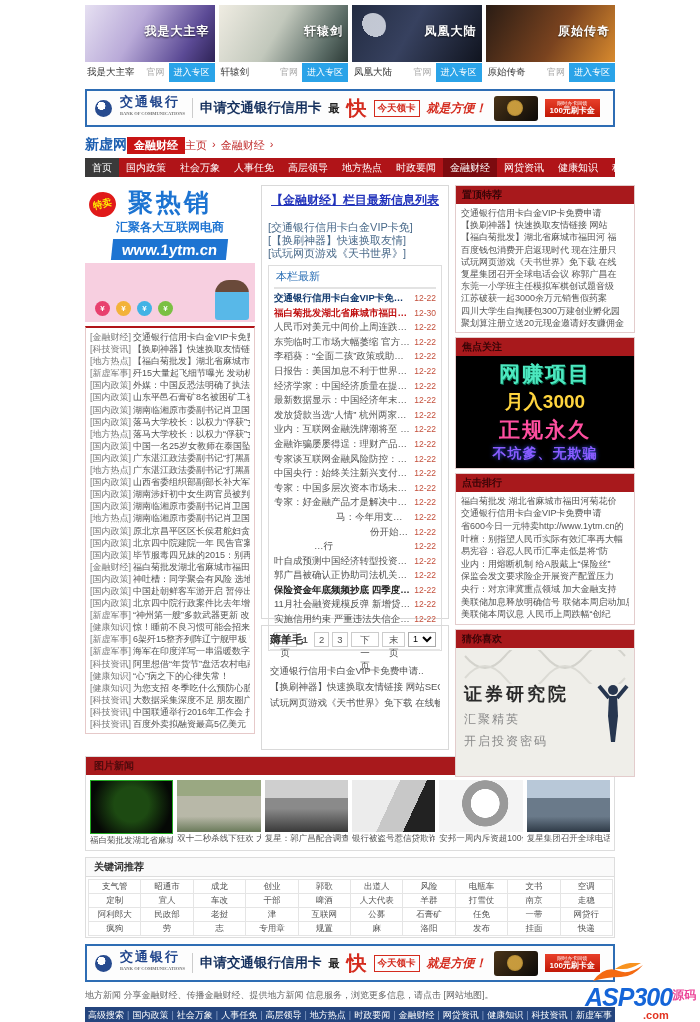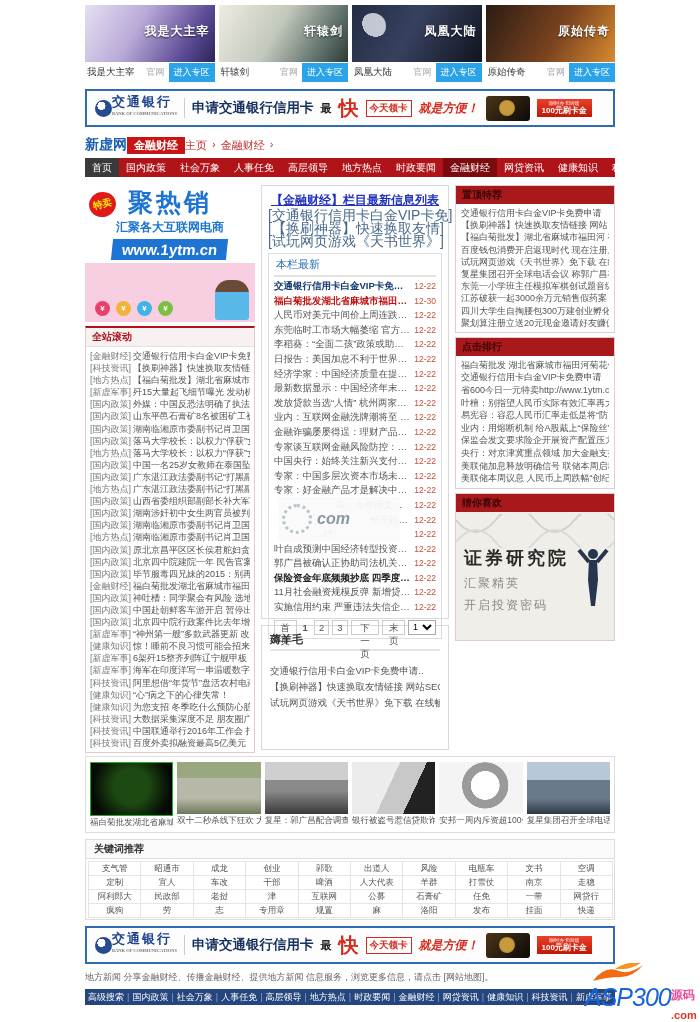--- a/index.html
+++ b/index.html
@@ -18,21 +18,21 @@
   .game:nth-child(4) .game-img{background:linear-gradient(120deg,#2a1c14 0%,#7a431f 55%,#d88a2e 100%)}
   .game-art{position:absolute;right:5px;top:18px;color:#fff;font-weight:bold;font-size:12px;
       text-shadow:0 1px 2px rgba(0,0,0,.7);letter-spacing:1px;white-space:nowrap}
   .game-bar{display:flex;align-items:center;height:21px;font-size:9.5px;background:#fff}
   .game-name{color:#333;flex:1;white-space:nowrap;overflow:hidden;padding-left:2px}
   .game-site{color:#aaa;margin-right:4px;font-size:9px}
   .game-enter{background:#2aa3e8;color:#fff;font-size:9px;padding:3px 5px;white-space:nowrap}
   
   .banner{margin-top:6px;border:2px solid #2e6db4;background:#fdfdfd;height:38px;display:flex;align-items:center;
       padding:0 8px;box-sizing:border-box;gap:7px;position:relative}
-  .bank-logo{display:flex;align-items:center;gap:0}
+  .bank-logo{display:flex;align-items:center;gap:8px}
   .bank-mark{width:17px;height:17px;border-radius:50%;background:radial-gradient(circle at 38% 35%,#fff 0 26%,#274b8f 27% 100%);flex:0 0 auto}
   .bank-name{color:#20458c;font-weight:bold;font-size:13px;font-family:"Liberation Serif","DejaVu Serif",serif;letter-spacing:2px;line-height:12px}
   .bank-en{font-size:4.5px;color:#777;display:block;letter-spacing:0}
   .banner-sep{width:1px;height:20px;background:#ccc}
   .banner-headline{color:#16315e;font-weight:bold;font-size:13.5px;white-space:nowrap}
   .fast-prefix{font-size:11px;color:#222;font-weight:bold}
   .fast{color:#d42b1e;font-size:20px;font-weight:bold;line-height:20px}
   .fast-suffix{font-size:9.5px;color:#d42b1e;border:1px solid #d42b1e;padding:1px 3px;font-weight:bold;white-space:nowrap}
   .slogan{color:#d42b1e;font-size:12px;font-style:italic;font-weight:bold;white-space:nowrap}
   .cards{width:44px;height:25px;background:linear-gradient(135deg,#4a3418,#0c0a08);border-radius:3px;position:relative;flex:0 0 auto}
@@ -47,21 +47,21 @@
   .channel-badge{background:#c81414;color:#fff;font-weight:bold;font-size:11px;padding:1px 7px}
   .breadcrumb{color:#c02a2a;font-size:11px;display:flex;gap:5px}
   .nav{margin-top:4px;background:#b01418;display:flex;height:19px;line-height:19px;font-size:10px;color:#fff}
   .nav-item{padding:0 7px;white-space:nowrap;cursor:default}
   .nav-item.home{background:#3a3a3a}
   .nav-item.active{background:#7c0b0f}
   
   .content{display:flex;gap:6px;margin-top:8px;height:565px}
   .col-left{width:170px;flex:0 0 auto}
   .col-mid{width:188px;flex:0 0 auto}
-  .col-right{width:160px;flex:0 0 auto}
+  .col-right{width:180px;flex:0 0 auto}
   
   .promo{height:137px;position:relative;background:linear-gradient(#ffffff 0 57%,#f7cfe0 57% 100%);overflow:hidden;text-align:center}
   .promo-ribbon{background:#e01a1a;color:#ffe9b0;display:inline-block;margin-top:4px;font-size:8px;padding:1px 12px;border-radius:2px;font-weight:bold}
   .promo-badge{position:absolute;left:4px;top:7px;background:#e01a1a;color:#ffea00;font-size:9.5px;font-weight:bold;
       padding:6px 4px;border-radius:50%;transform:rotate(-14deg)}
   .promo-title{font-size:25px;font-weight:bold;color:#1d74d2;text-shadow:1px 1px 0 #fff,-1px -1px 0 #fff;letter-spacing:3px;margin-top:1px}
   .promo-sub{font-size:12px;color:#1d74d2;font-weight:bold}
   .promo-url{display:inline-block;background:#1d74d2;color:#fff;font-weight:bold;font-size:15px;padding:2px 10px;margin-top:3px;transform:skewX(-6deg)}
   .promo-goods{position:absolute;bottom:6px;left:10px;display:flex;gap:6px}
   .pg-dot{width:15px;height:15px;border-radius:50%;color:#fff;font-size:8px;line-height:15px;font-weight:bold}
@@ -69,21 +69,21 @@
       background:linear-gradient(#6a4a3a 0 30%,#58b8e8 30% 100%)}
   
   .side-box{margin-top:4px;border:1px solid #e6c9c9;border-top:2px solid #b01418}
   .side-hd{background:#f7f1f1;color:#b01418;font-weight:bold;font-size:10px;padding:2px 6px;border-bottom:1px solid #eedddd}
   .scroll-list{list-style:none;margin:0;padding:3px 4px}
   .scroll-list li{height:12.1px;line-height:12.1px;font-size:9px;color:#555;white-space:nowrap;overflow:hidden}
   .cat{color:#777;margin-right:2px}
   
   .mid-box{border:1px solid #d9d9d9;height:434px;box-sizing:border-box;padding:4px 6px}
   .mid-title{text-align:center;color:#2233bb;font-weight:bold;font-size:12px;text-decoration:underline;margin-top:2px}
-  .top-links{font-size:14px;color:#4a6a8a;margin-top:0;line-height:13px}
+  .top-links{font-size:11px;color:#4a6a8a;margin-top:12px;line-height:13px}
   .top-links span{margin-right:5px;white-space:nowrap;display:inline-block}
   .inner-box{border:1px solid #ddd;margin-top:5px;padding:0 5px}
   .inner-hd{color:#2b6fb5;font-weight:normal;font-size:11px;border-bottom:2px solid #e3e3e3;padding:3px 2px}
   .article-list{list-style:none;margin:2px 0 0;padding:0;position:relative}
   .article-list li{display:flex;height:14.6px;line-height:14.6px;font-size:9.5px;white-space:nowrap;overflow:hidden}
   .article-list .t{flex:1;color:#555;overflow:hidden;text-overflow:ellipsis}
   .bold-navy{color:#123a6e !important;font-weight:bold}
   .bold-red{color:#c01010 !important;font-weight:bold}
   .bold-dark{color:#222 !important;font-weight:bold}
   .date{color:#c4503c;font-size:8.5px;margin-left:4px}
@@ -133,23 +133,23 @@
   .kw-hd{font-size:10px;font-weight:bold;color:#333;padding:2px 8px;border-bottom:1px solid #ddd;background:#fafafa}
   .kw-grid{display:grid;grid-template-columns:repeat(10,1fr);padding:2px}
   .kw-cell{border:1px solid #e5e5e5;font-size:8.5px;color:#555;text-align:center;height:13px;line-height:13px;
       white-space:nowrap;overflow:hidden;margin:0 -1px -1px 0}
   
   .tagline{font-size:9px;color:#666;text-align:left;margin-top:7px}
   .f-nav{margin-top:5px;background:#24457e;color:#fff;font-size:9px;text-align:center;height:16px;line-height:16px;
       white-space:nowrap;overflow:hidden}
   .f-sep{color:#8aa0c8;margin:0 3px}
   .asp{position:absolute;right:3px;bottom:2px;width:112px;text-align:left}
-  .asp-text{font-size:25px;font-weight:normal;font-style:italic;color:#1565d8;letter-spacing:-1px;line-height:20px}
+  .asp-text{font-size:25px;font-weight:bold;font-style:italic;color:#1565d8;letter-spacing:-1px;line-height:20px}
   .asp-yuanma{font-size:12px;color:#ec4899;font-style:normal;font-weight:bold;vertical-align:top}
-  .asp-com{color:#e23320;font-size:11px;font-weight:bold;margin-left:86px;line-height:10px}
+  .asp-com{color:#e23320;font-size:11px;font-weight:bold;margin-left:58px;line-height:10px}
 </style>
 </head>
 <body>
 
 <div class="wrap">
 
   <div class="games">
       <div class="game">
         <div class="game-img">
           <span class="game-art">我是大主宰</span>
@@ -247,21 +247,20 @@
         <div><span class="promo-url">www.1ytm.cn</span></div>
         <div class="promo-goods">
           <span class="pg-dot" style="background:#e8416e">¥</span>
           <span class="pg-dot" style="background:#f3b23a">¥</span>
           <span class="pg-dot" style="background:#42b3e5">¥</span>
           <span class="pg-dot" style="background:#7bc043">¥</span>
         </div>
         <span class="promo-girl"></span>
       </div>
       <div class="side-box">
-        <div class="side-hd">全站滚动</div>
         <ul class="scroll-list">
             <li><span class="cat">[金融财经]</span>交通银行信用卡白金VIP卡免费申请</li>
             <li><span class="cat">[科技资讯]</span>【换刷神器】快速换取友情链接 网</li>
             <li><span class="cat">[地方热点]</span>【福白菊批发】湖北省麻城市福田</li>
             <li><span class="cat">[新虚军事]</span>歼15大量起飞细节曝光 发动机喷蓝色</li>
             <li><span class="cat">[国内政策]</span>外媒：中国反恐法明确了执法边界</li>
             <li><span class="cat">[国内政策]</span>山东平邑石膏矿8名被困矿工被发现</li>
             <li><span class="cat">[国内政策]</span>湖南临湘原市委副书记肖卫国涉受贿</li>
             <li><span class="cat">[国内政策]</span>落马大学校长：以权力“俘获”女</li>
             <li><span class="cat">[地方热点]</span>落马大学校长：以权力“俘获”女</li>
@@ -293,24 +292,20 @@
       </div>
     </div>
 
     <div class="col-mid">
       <div class="mid-box">
         <div class="mid-title">【金融财经】栏目最新信息列表</div>
         <div class="top-links"><span>[交通银行信用卡白金VIP卡免]</span><span>[【换刷神器】快速换取友情]</span><span>[试玩网页游戏《天书世界》]</span></div>
         <div class="inner-box">
           <div class="inner-hd">本栏最新</div>
           <ul class="article-list">
-            <div class="inline-ad">
-              <span class="ring"></span>
-              <span class="word">com</span>
-            </div>
           <li>
                 <span class="t bold-navy">交通银行信用卡白金VIP卡免费申请</span>
                 <span class="date">12-22</span>
               </li>
               <li>
                 <span class="t bold-red">福白菊批发湖北省麻城市福田河菊花价格福白菊</span>
                 <span class="date">12-30</span>
               </li>
               <li>
                 <span class="t">人民币对美元中间价上周连跌五天 跌幅为0.79%</span>
@@ -427,20 +422,29 @@
             <li>【福白菊批发】湖北省麻城市福田河 福</li>
             <li>百度钱包消费开启返现时代 现在注册只</li>
             <li>试玩网页游戏《天书世界》免下载 在线</li>
             <li>复星集团召开全球电话会议 称郭广昌在</li>
             <li>东莞一小学班主任模拟军棋创试题音级</li>
             <li>江苏破获一起3000余万元销售假药案</li>
             <li>四川大学生自掏腰包300万建创业孵化园</li>
             <li>聚划算注册立送20元现金邀请好友赚佣金</li>
           </ul>
       </div>
+      <div class="r-box">
+        <div class="r-hd">焦点关注</div>
+        <div class="focus-ad">
+          <div class="f1">网赚项目</div>
+          <div class="f2">月入3000</div>
+          <div class="f3">正规永久</div>
+          <div class="f4">不坑爹、无欺骗</div>
+        </div>
+      </div>
       <div class="r-box rank">
         <div class="r-hd">点击排行</div>
         <ul class="r-list">
             <li>福白菊批发 湖北省麻城市福田河菊花价</li>
             <li>交通银行信用卡白金VIP卡免费申请</li>
             <li>省600今日一元特卖http://www.1ytm.cn的</li>
             <li>叶檀：别指望人民币实际有效汇率再大幅</li>
             <li>易宪容：容忍人民币汇率走低是将“防</li>
             <li>业内：用熔断机制 给A股戴上“保险丝”</li>
             <li>保监会发文要求险企开展资产配置压力</li>
@@ -463,20 +467,21 @@
             <circle cx="17" cy="8" r="5" fill="#27364f"></circle>
             <path d="M13,14 L21,14 L22,34 L19,60 L15,60 L12,34 Z" fill="#27364f"></path>
             <path d="M13,16 L3,4 M21,16 L31,4" stroke="#27364f" stroke-width="4"></path>
           </svg>
         </div>
       </div>
     </div>
   </div>
 
   <div class="photo-sec">
+    <div class="photo-bar">图片新闻</div>
     <div class="thumbs">
         <div class="thumb">
           <div class="thumb-img"></div>
           <div class="thumb-cap">福白菊批发湖北省麻城市</div>
         </div>
         <div class="thumb">
           <div class="thumb-img"></div>
           <div class="thumb-cap">双十二秒杀线下狂欢 大妈</div>
         </div>
         <div class="thumb">

